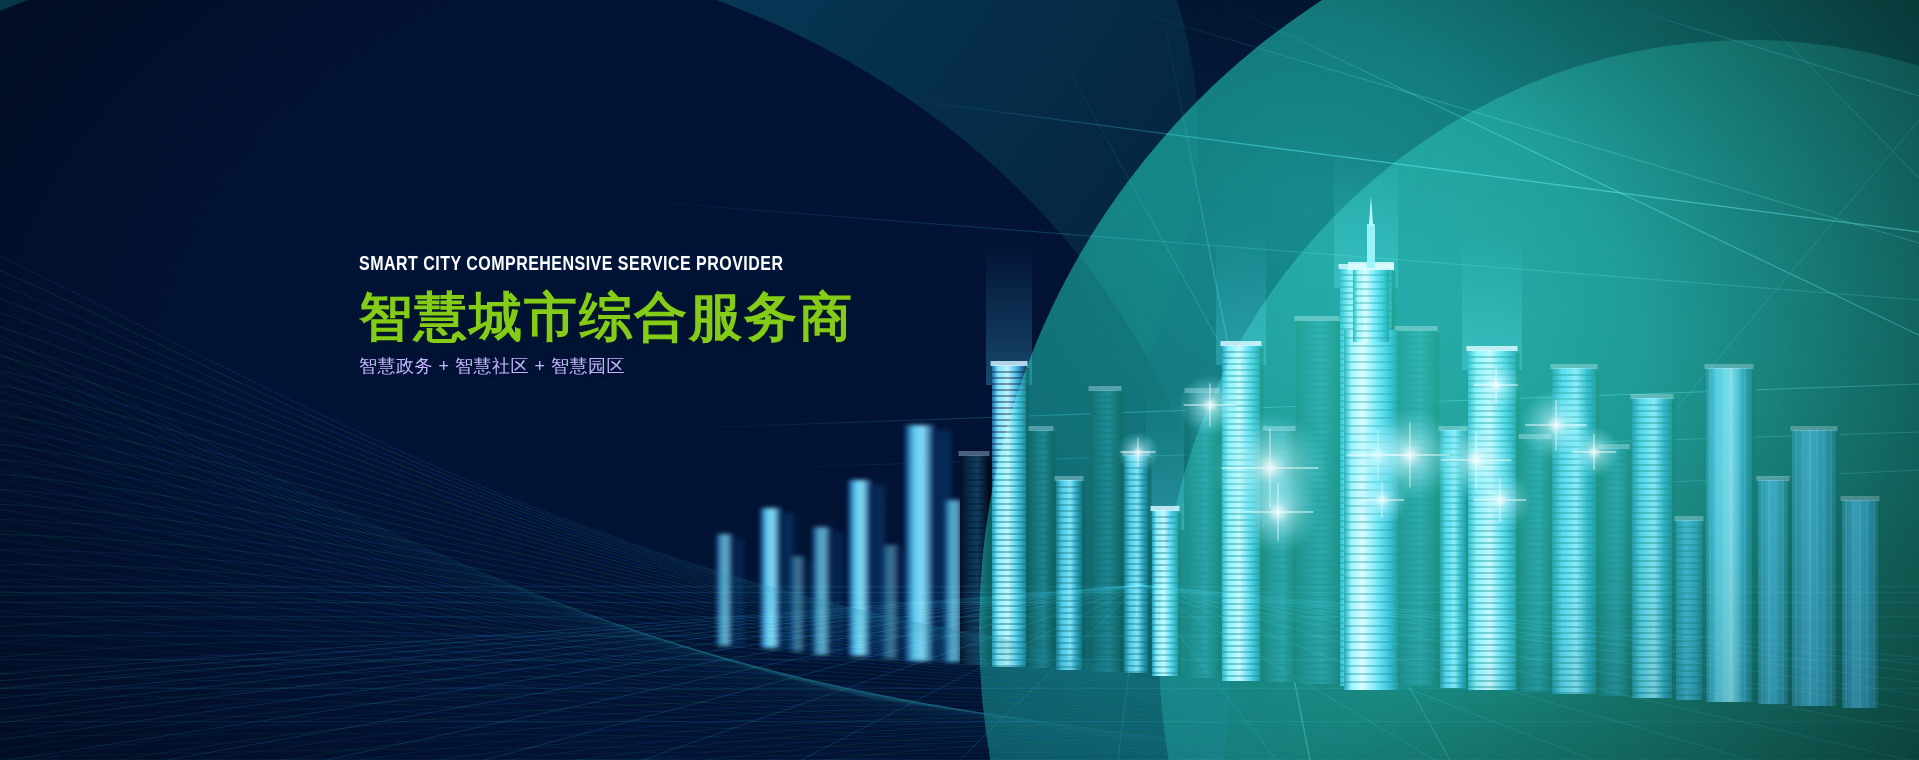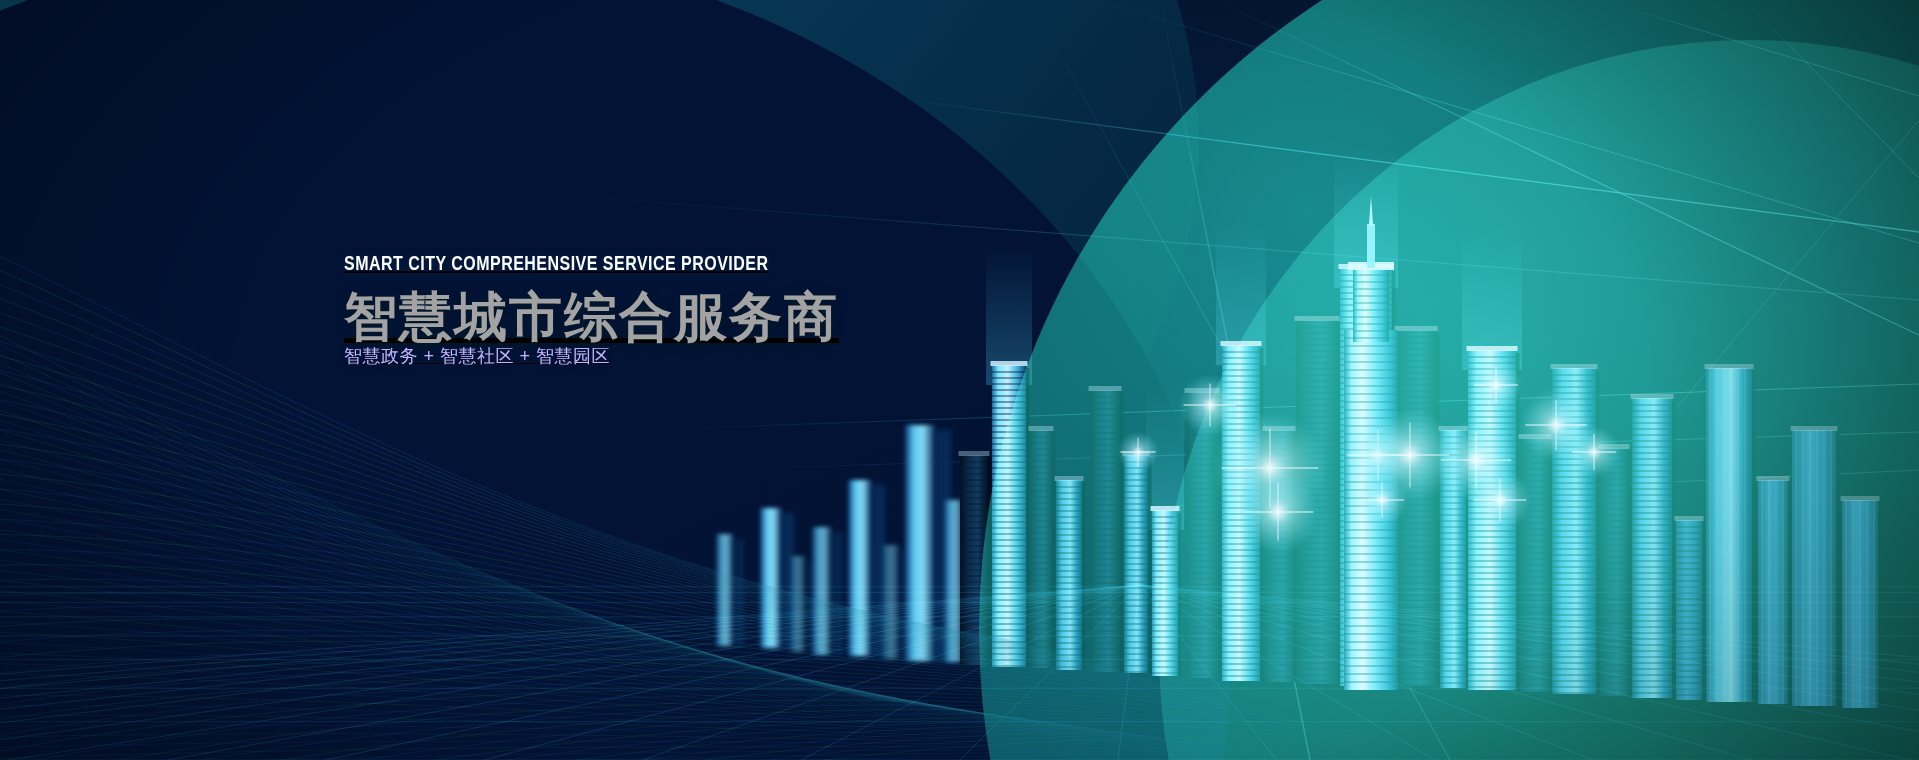--- a/index.html
+++ b/index.html
@@ -61,45 +61,44 @@
   
   #mesh{opacity:.85;}
 
   
   #city{}
   #ground{mix-blend-mode:screen;opacity:.9;}
 
   
   #textblock{
     position:absolute;
-    left:344px;top:252px;
+    left:359px;top:252px;
     width:760px;
     z-index:40;
-    text-decoration:underline;
   }
   #eyebrow{
     font-family:"Liberation Sans","DejaVu Sans",sans-serif;
     font-weight:bold;
     font-size:20px;
     letter-spacing:.6px;
     color:#ffffff;
     margin:0 0 14px 0;
     white-space:nowrap;
     transform:scaleX(.80);
     transform-origin:left center;
     text-shadow:0 0 8px rgba(10,40,80,.9);
   }
   #headline{
     font-family:"Liberation Sans","DejaVu Sans",sans-serif;
     font-weight:bold;
     font-size:53px;
     line-height:1.04;
     letter-spacing:2px;
-    color:#a3a3a3;
-    margin:0 0 0 0;
+    color:#84cc16;
+    margin:0 0 10px 0;
     white-space:nowrap;
     text-shadow:0 2px 10px rgba(0,30,30,.55);
   }
   #subline{
     font-family:"Liberation Sans","DejaVu Sans",sans-serif;
     font-weight:normal;
     font-size:18px;
     letter-spacing:.5px;
     color:#c4b5fd;
     margin:0;

